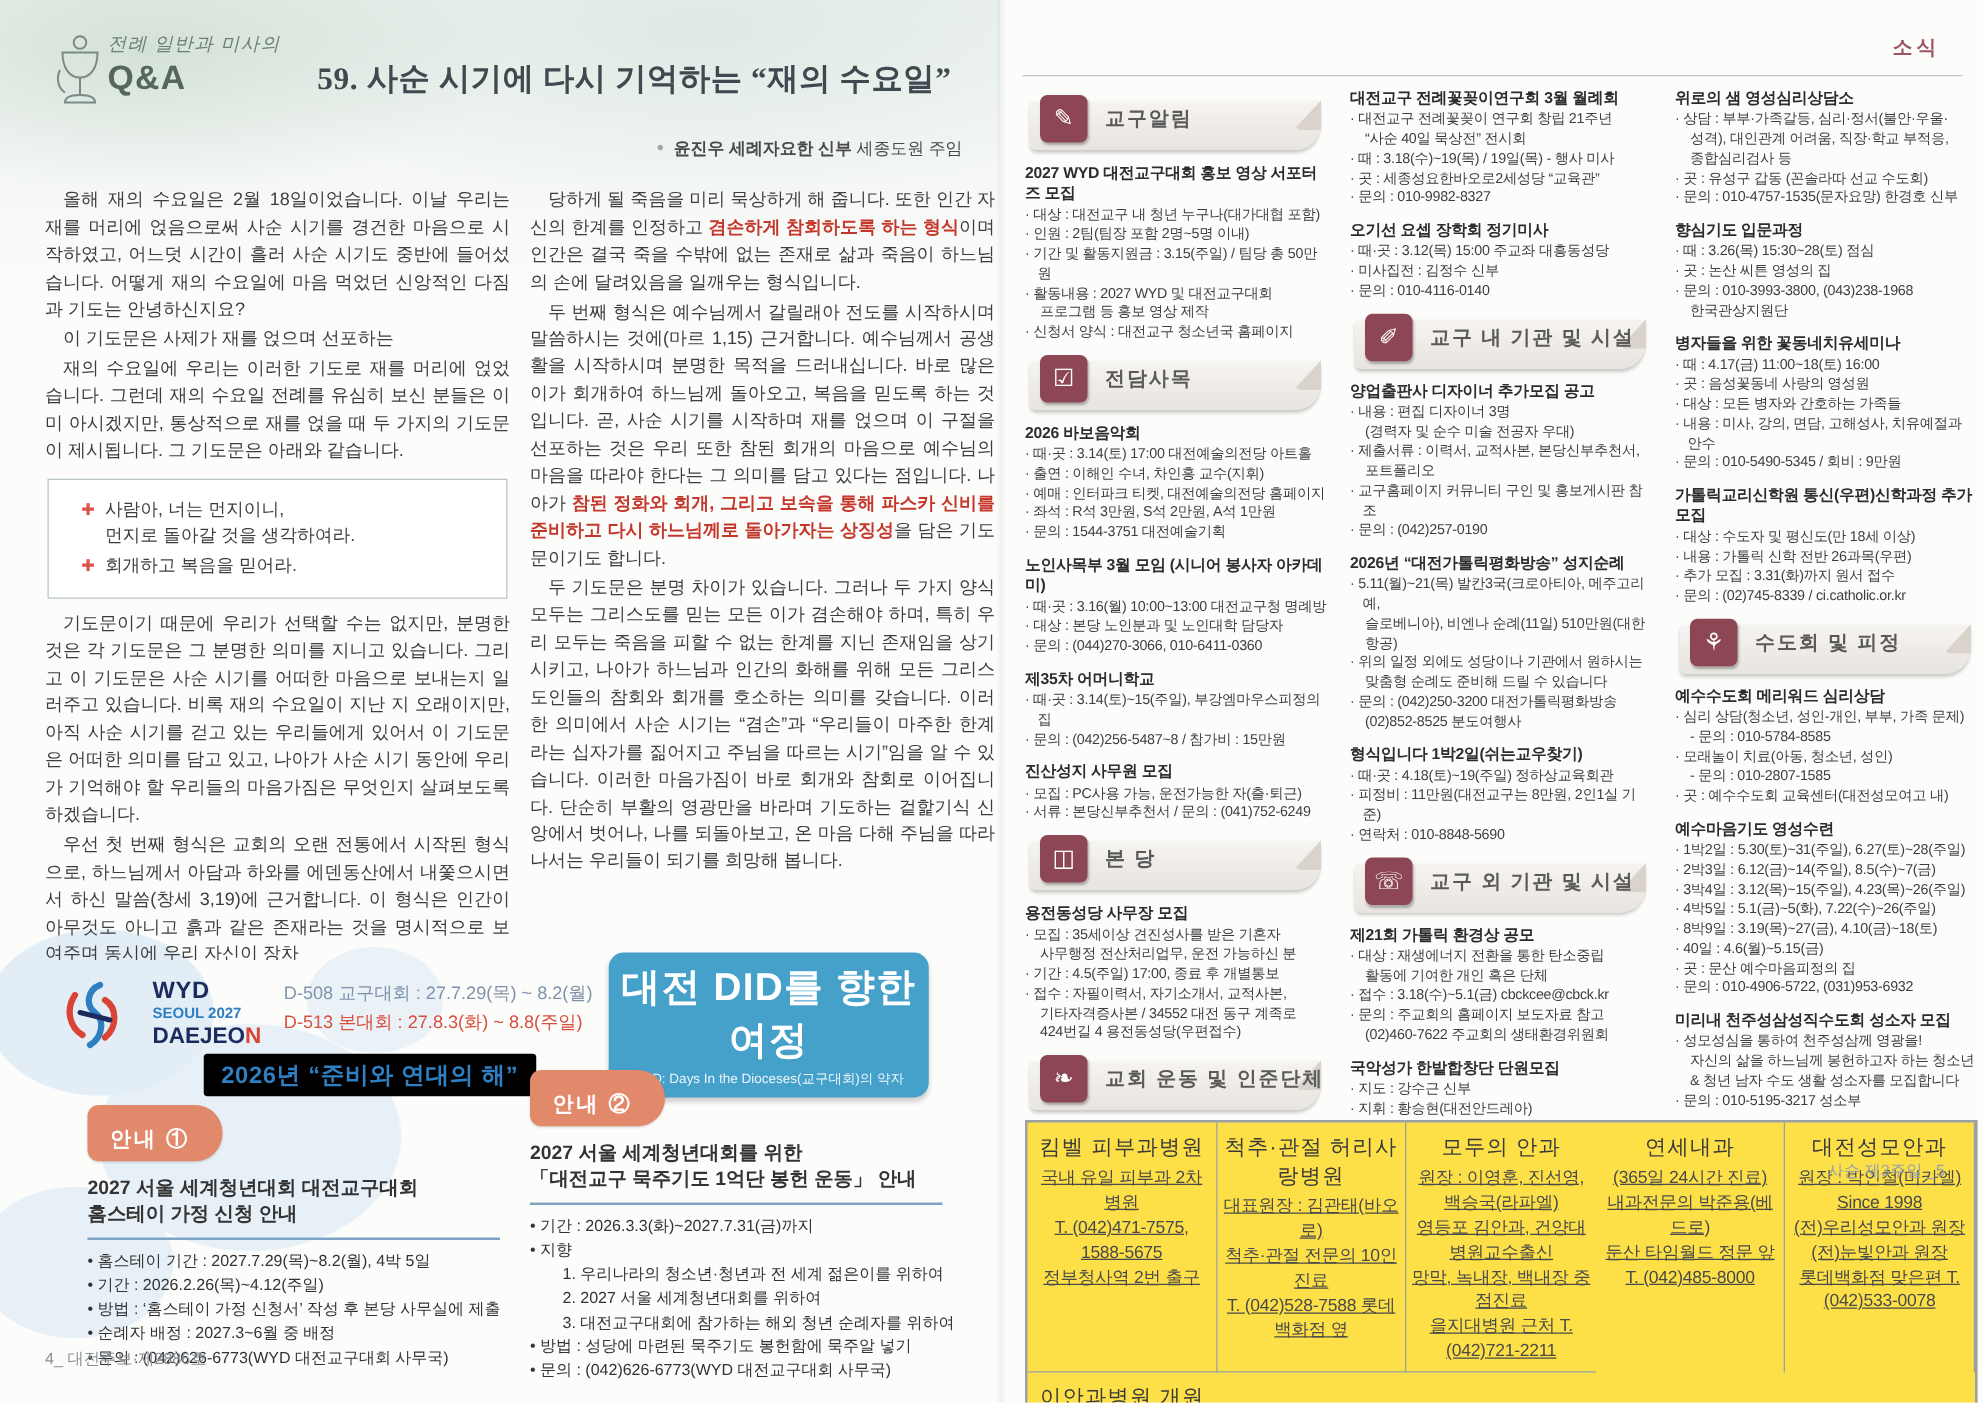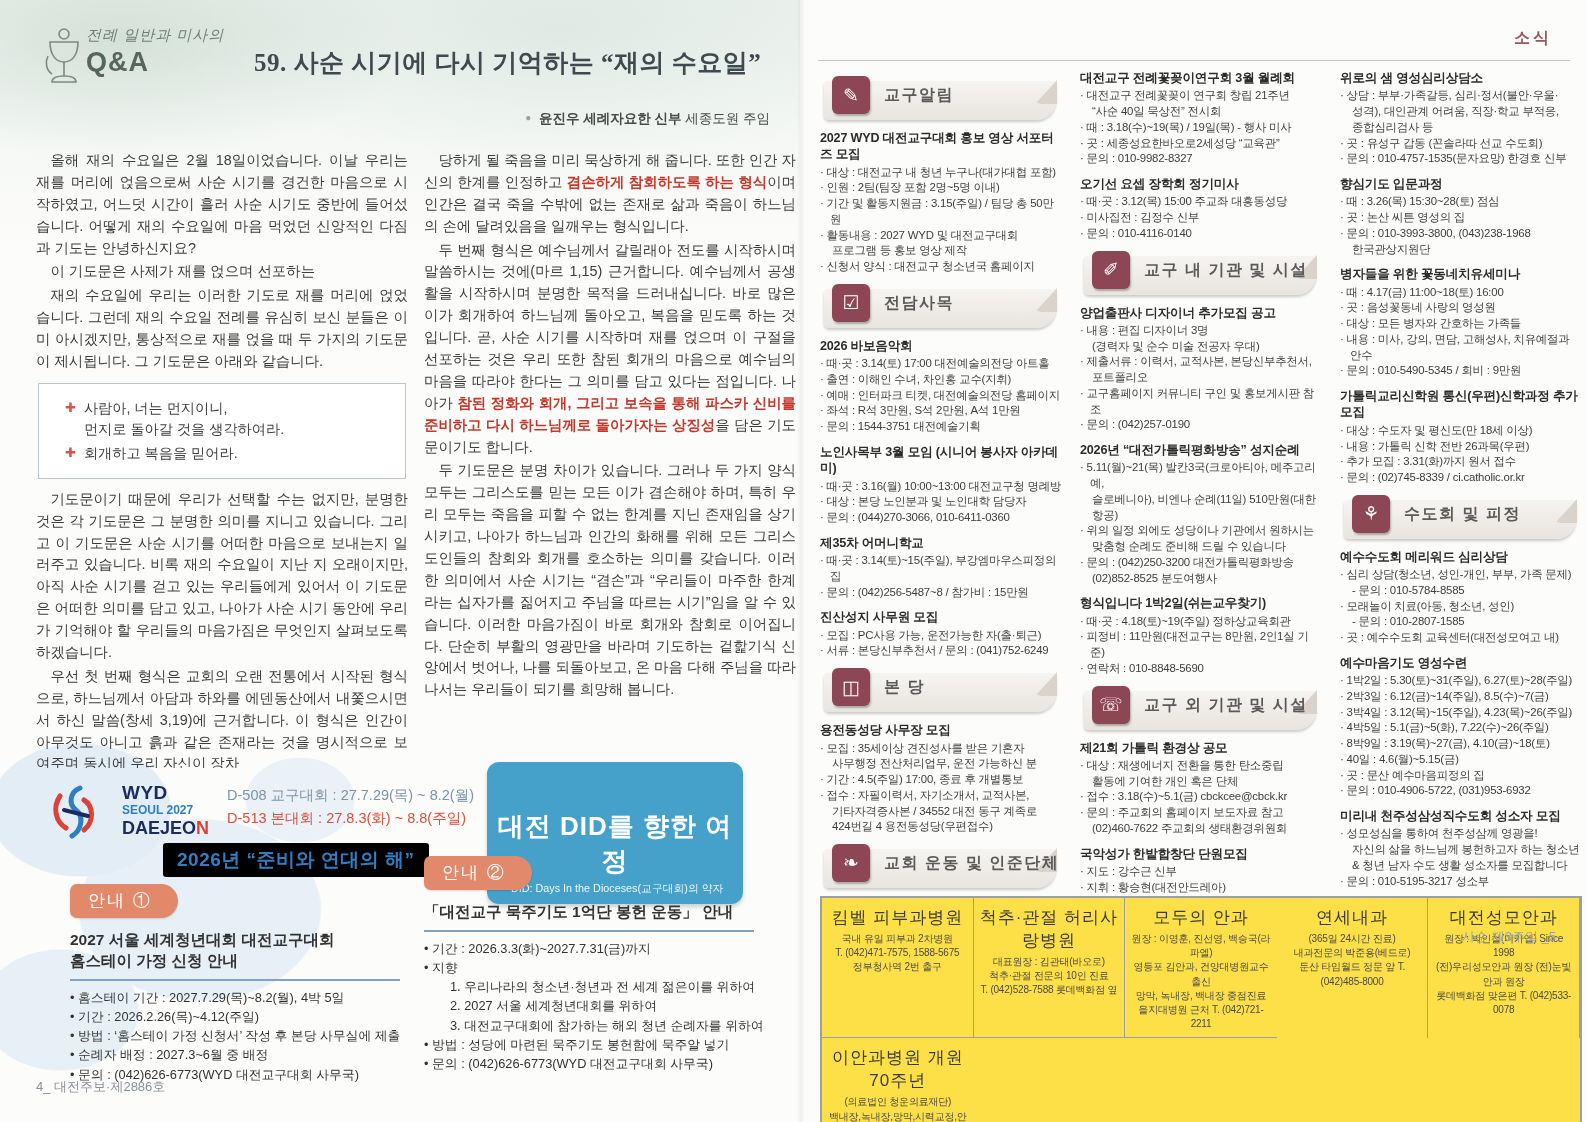--- a/index.html
+++ b/index.html
@@ -60,35 +60,35 @@
   .d1 { color:#7e93aa; }
   .d2 { color:#d94f3d; }
   .year-badge {
     position:absolute; left:163px; top:843px; background:#000000; color:#2f7fc1;
     font-size:19px; font-weight:bold; padding:4px 14px; border-radius:3px; letter-spacing:.5px;
   }
   .guide { position:absolute; width:354px; }
   .g1 { left:70px; top:884px; }
   .g2 { left:424px; top:856px; }
   .guide-badge {
-    display:inline-block; background:#e2896c; color:#fff; font-size:17px; font-weight:normal;
-    padding:5px 26px 6px 18px; border-radius:9px 22px 22px 9px; letter-spacing:2px;
+    display:inline-block; background:#e2896c; color:#fff; font-size:17px; font-weight:bold;
+    padding:16px 26px 6px 18px; border-radius:9px 22px 22px 9px; letter-spacing:2px;
     box-shadow:0 1px 2px rgba(0,0,0,.15);
   }
   .guide-title { margin-top:12px; font-size:15.5px; font-weight:bold; color:#333; line-height:1.35; }
   .guide-rule { border:none; border-top:2px solid #7fa3c4; width:330px; margin:7px 0 7px 0; }
   .gl { font-size:12.8px; line-height:1.5; color:#333; }
   .gl.b { padding-left:12px; text-indent:-12px; }
   .gl.n { padding-left:26px; }
   .did-banner {
     position:absolute; left:487px; top:762px; width:256px; text-align:center;
     background:#45a0ca; border-radius:12px; padding:7px 8px 8px; color:#fff;
     box-shadow:0 3px 4px rgba(0,0,0,.18);
   }
-  .did-title { font-size:26px; font-weight:bold; letter-spacing:1px;margin-top:40px; }
+  .did-title { font-size:31px; font-weight:bold; letter-spacing:1px; }
   .did-sub { font-size:10.8px; margin-top:3px; color:#eaf6fc; }
   .footer-left { position:absolute; left:36px; bottom:26px; font-size:13px; color:#8a929a; }
   
   .gutter { position:absolute; left:797px; top:0; width:8px; height:1122px;
     background:linear-gradient(90deg, rgba(0,0,0,0), rgba(0,0,0,.05), rgba(0,0,0,0)); }
   
   .page-right { position:absolute; left:806px; top:0; width:780px; height:970px; }
   .sosik { position:absolute; right:34px; top:28px; font-size:16px; font-weight:bold; color:#9c5560; letter-spacing:3px; }
   .top-rule { position:absolute; left:12px; right:16px; top:60px; border-top:1px solid #c6c6c6; }
   .news { position:absolute; left:14px; top:70px; width:762px;
@@ -110,21 +110,21 @@
   .nl { font-size:11.4px; line-height:1.38; color:#3e3e3e; letter-spacing:-.2px; }
   .nl.b { padding-left:10px; text-indent:-10px; }
   .nl.c { padding-left:12px; }
   
   .hospital { position:absolute; left:14px; top:896px; width:762px; background:#fde047;
     border:2px solid #9aa0a6; display:grid; grid-template-columns:1fr 1fr 1fr 1fr 1fr; }
   .h-cell { border-right:1px solid #9aa0a6; border-bottom:1px solid #9aa0a6; text-align:center; padding:8px 4px 6px; }
   .h-cell:nth-child(3n) { border-right:none; }
   .h-cell:nth-child(n+4) { border-bottom:none; }
   .h-title { font-size:17px; color:#3a3a3a; letter-spacing:1px; margin-bottom:3px; }
-  .h-line { font-size:10px; color:#4a4a4a; line-height:1.42; letter-spacing:-.2px; }
+  .h-line { font-size:14px; color:#4a4a4a; line-height:1.42; letter-spacing:-.2px;text-decoration:underline; }
   .footer-right { position:absolute; right:30px; bottom:24px; font-size:13px; color:#98a2ac; }
   svg { display:block; }
 </style>
 </head>
 <body>
 
 <div class="page-left">
   <div class="wash"></div>
   <div class="map-bg"></div>
 
@@ -219,20 +219,21 @@
         <div class="gl b">• 기간 : 2026.2.26(목)~4.12(주일)</div>
         <div class="gl b">• 방법 : ‘홈스테이 가정 신청서’ 작성 후 본당 사무실에 제출</div>
         <div class="gl b">• 순례자 배정 : 2027.3~6월 중 배정</div>
         <div class="gl b">• 문의 : (042)626-6773(WYD 대전교구대회 사무국)</div>
       </div>
   </div>
 
   <div class="guide g2">
     <span class="guide-badge">안내 ②</span>
     <div class="guide-title">
+      <div>2027 서울 세계청년대회를 위한</div>
       <div>「대전교구 묵주기도 1억단 봉헌 운동」 안내</div>
     </div>
     <hr class="guide-rule">
     <div>
         <div class="gl b">• 기간 : 2026.3.3(화)~2027.7.31(금)까지</div>
         <div class="gl b">• 지향</div>
         <div class="gl n">1. 우리나라의 청소년·청년과 전 세계 젊은이를 위하여</div>
         <div class="gl n">2. 2027 서울 세계청년대회를 위하여</div>
         <div class="gl n">3. 대전교구대회에 참가하는 해외 청년 순례자를 위하여</div>
         <div class="gl b">• 방법 : 성당에 마련된 묵주기도 봉헌함에 묵주알 넣기</div>

